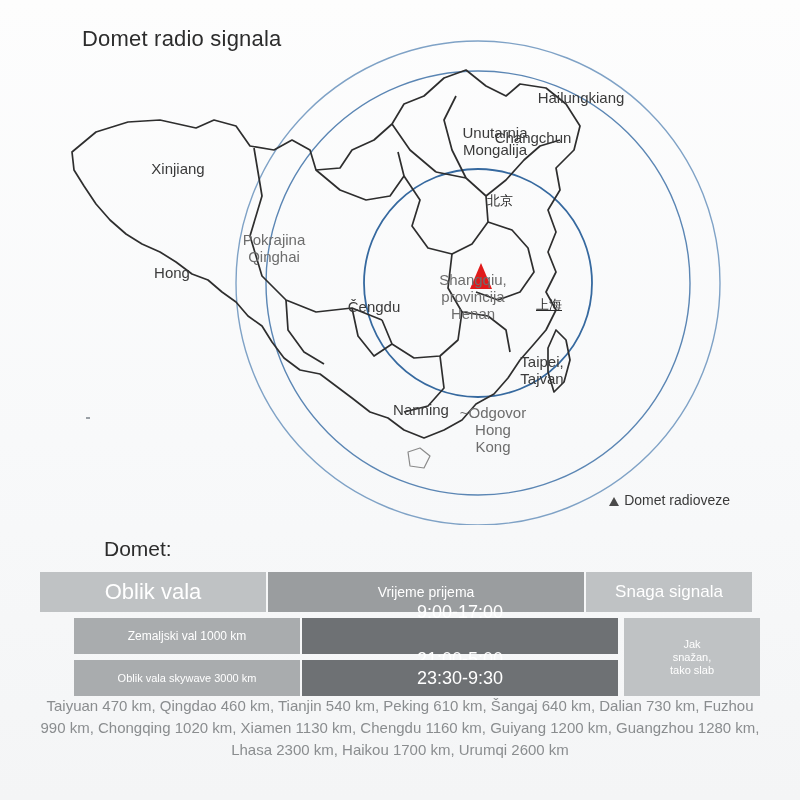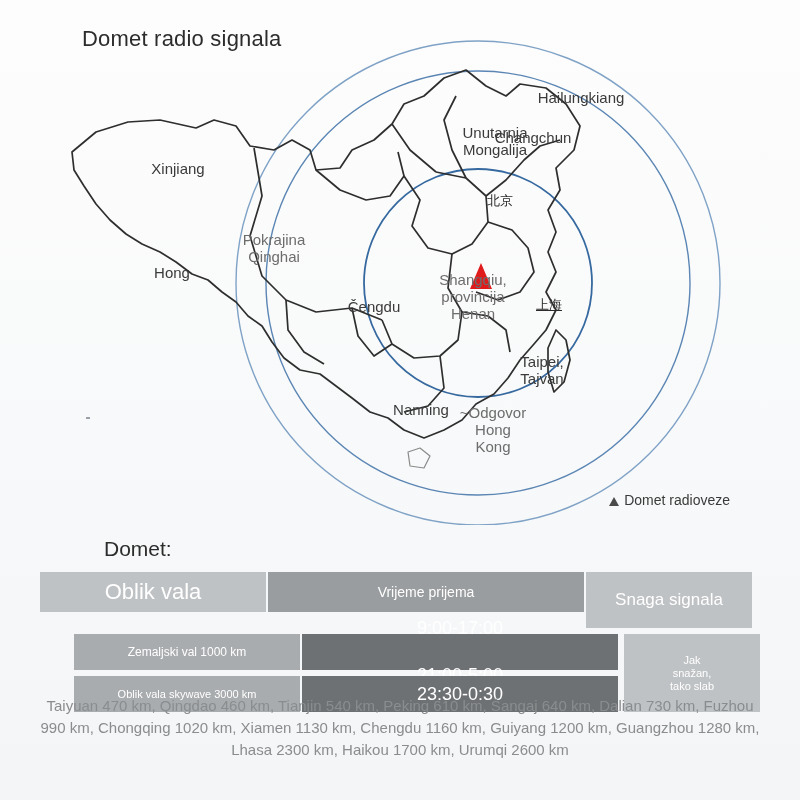--- a/index.html
+++ b/index.html
@@ -97,21 +97,21 @@
     color: #ffffff;
     box-sizing: border-box;
     padding: 4px 6px;
   }
   .c-wave   { width: 226px; }
   .c-time   { width: 316px; }
   .c-power  { width: 166px; }
 
   .hdr-wave  { background: #bfc2c4; height: 40px; font-size: 22px; }
   .hdr-time  { background: #9a9d9f; height: 40px; font-size: 14px; }
-  .hdr-power { background: #bfc2c4; height: 56px; font-size: 17px; }
+  .hdr-power { background: #bfc2c4; height: 40px; font-size: 17px; }
 
   .r1-wave  { background: #a9acae; height: 36px; font-size: 12px; }
   .r1-time  { background: #6e7174; height: 36px; font-size: 18px; color:#fff; gap: 26px; flex-direction: column; }
   .r2-wave  { background: #a9acae; height: 36px; font-size: 11px; }
   .r2-time  { background: #6e7174; height: 36px; font-size: 18px; }
   .power-merged {
     width: 166px;
     background: #bfc2c4;
     height: 78px;
     font-size: 11px;
@@ -223,21 +223,21 @@
       <div id="rows-left">
         <div class="row" style="margin-bottom:0;">
           <div class="cell r1-wave c-wave">Zemaljski val 1000 km</div>
           <div class="cell r1-time c-time">
             <span>9:00-17:00</span>
             <span>21:00-5:00</span>
           </div>
         </div>
         <div class="row" style="margin-bottom:0;">
           <div class="cell r2-wave c-wave">Oblik vala skywave 3000 km</div>
-          <div class="cell r2-time c-time">23:30-0:30</div>
+          <div class="cell r2-time c-time">23:30-9:30</div>
         </div>
       </div>
       <div class="cell power-merged">Jak
 snažan,
 tako slab</div>
     </div>
   </div>
 
   <div class="note">Taiyuan 470 km, Qingdao 460 km, Tianjin 540 km, Peking 610 km, Šangaj 640 km, Dalian 730 km, Fuzhou 990 km, Chongqing 1020 km, Xiamen 1130 km, Chengdu 1160 km, Guiyang 1200 km, Guangzhou 1280 km, Lhasa 2300 km, Haikou 1700 km, Urumqi 2600 km</div>
 </div>

